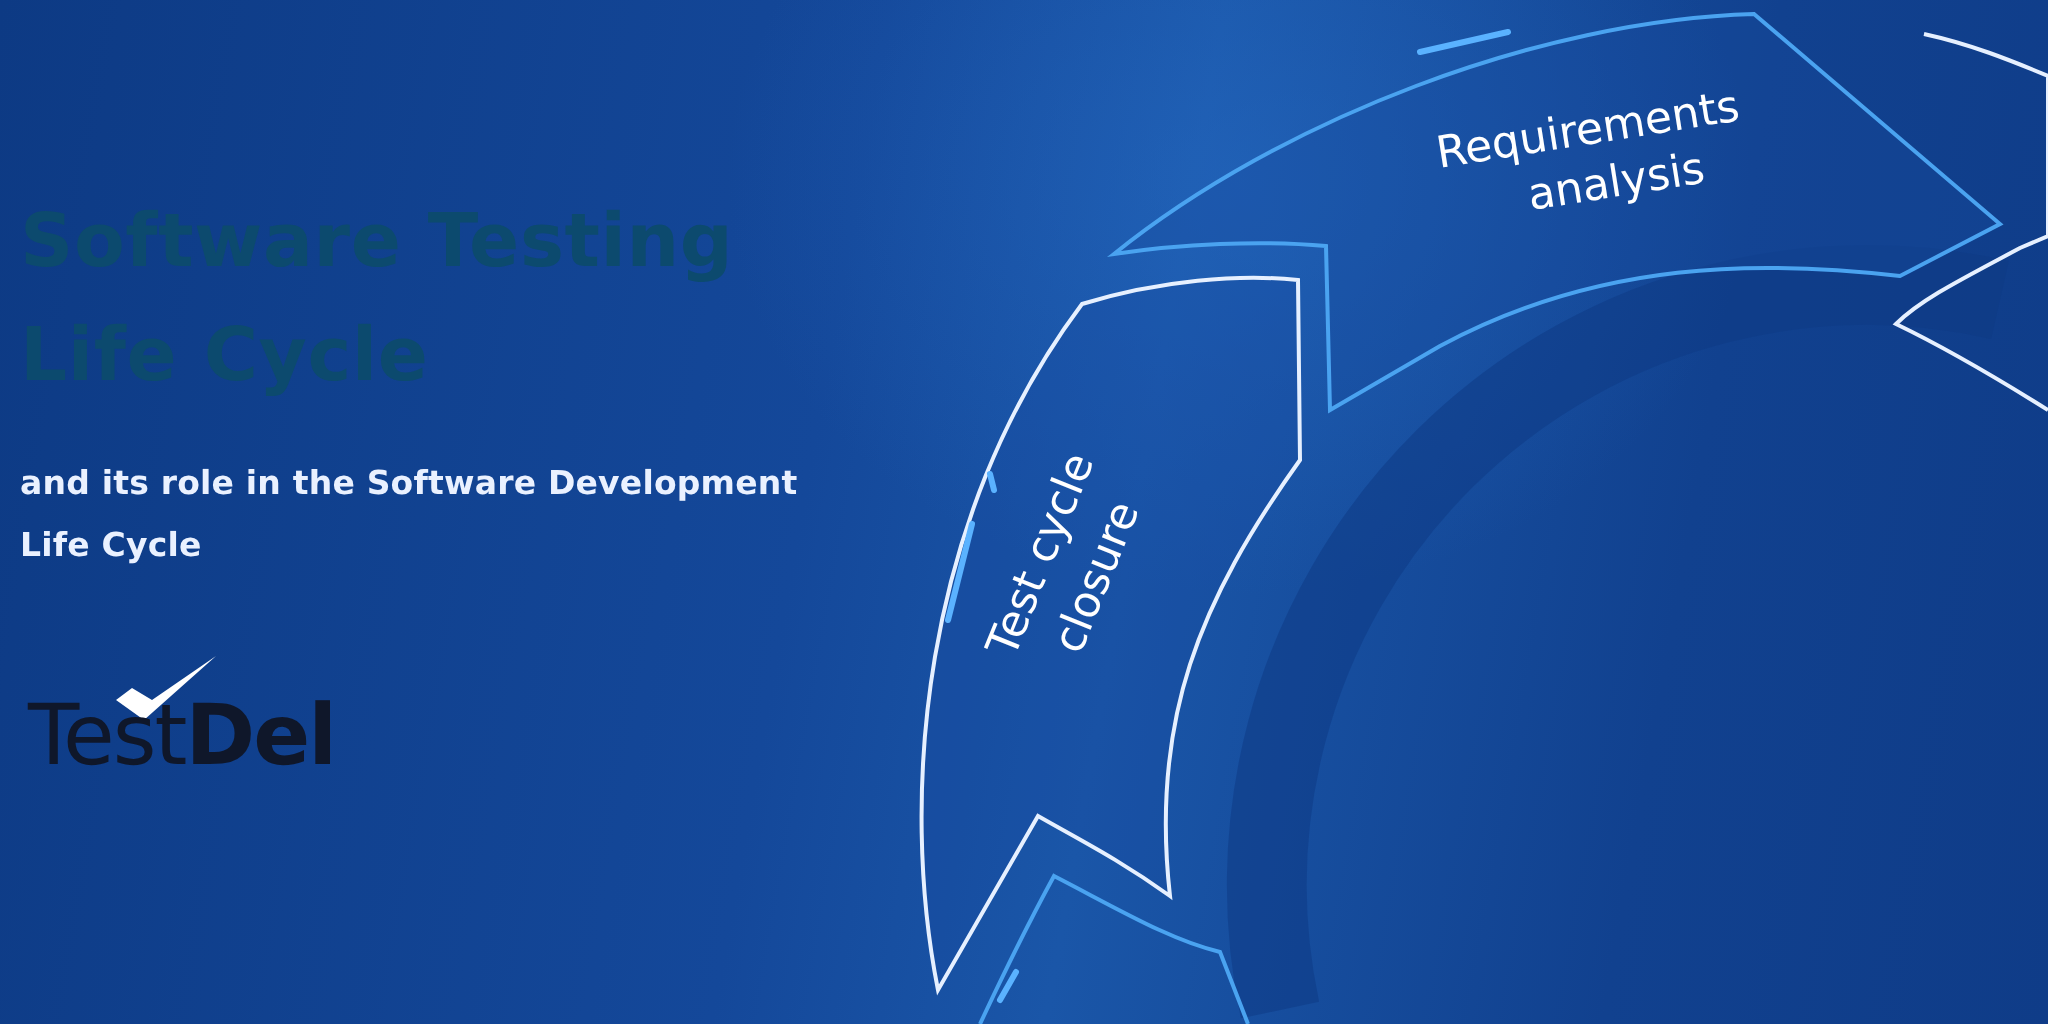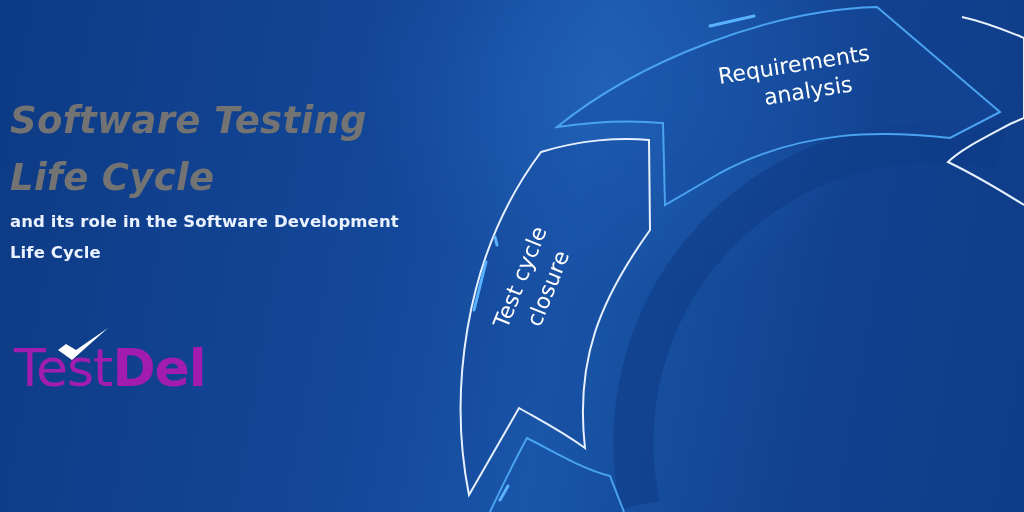--- a/index.html
+++ b/index.html
@@ -8,29 +8,29 @@
       background: linear-gradient(100deg, #0d3a84 0%, #14489a 40%, #1a56a8 55%, #11418f 80%, #0f3c88 100%);
       font-family: "DejaVu Sans", sans-serif;
     }
     .glow {
       position: absolute; left: 360px; top: -120px; width: 520px; height: 420px;
       background: radial-gradient(ellipse at center, rgba(40,110,200,0.45) 0%, rgba(40,110,200,0) 70%);
       pointer-events: none;
     }
     .left { position: absolute; left: 10px; top: 92px; width: 420px; }
     .title {
-      color: #737373; font-weight: bold; font-size: 37px; line-height: 57px;
-      letter-spacing: 0.3px; margin: 0; font-style: italic;
+      color: #0c4a6e; font-weight: bold; font-size: 37px; line-height: 57px;
+      letter-spacing: 0.3px; margin: 0;
     }
     .subtitle {
-      color: #eaf1ff; font-size: 16.5px; line-height: 31px; font-weight: bold;
+      color: #eaf1ff; font-size: 16.5px; line-height: 31px; margin-top: 20px; font-weight: bold;
       letter-spacing: 0.1px;
     }
     .logo { position: absolute; left: 14px; top: 326px; width: 210px; height: 90px; }
-    .logo-word { position: absolute; left: 0; top: 14px; color: #a21caf; font-size: 52px; line-height: 56px; white-space: nowrap; }
+    .logo-word { position: absolute; left: 0; top: 14px; color: #0f172a; font-size: 42px; line-height: 56px; white-space: nowrap; }
     .logo-word .a { font-family: "DejaVu Sans", sans-serif; font-weight: normal; letter-spacing: -1px; }
     .logo-word .b { font-family: "DejaVu Sans", sans-serif; font-weight: bold; letter-spacing: -1px; }
     .tagline { position: absolute; left: 26px; top: 67px; color: #fff; font-size: 14.5px; white-space: nowrap; font-family: "Liberation Sans", sans-serif; }
     .check { position: absolute; left: 40px; top: 0; }
     svg.diagram { position: absolute; left: 0; top: 0; }
     .lbl { fill: #ffffff; font-family: "DejaVu Sans", sans-serif; font-size: 22px; }
   </style>
 </head>
 <body>
 

